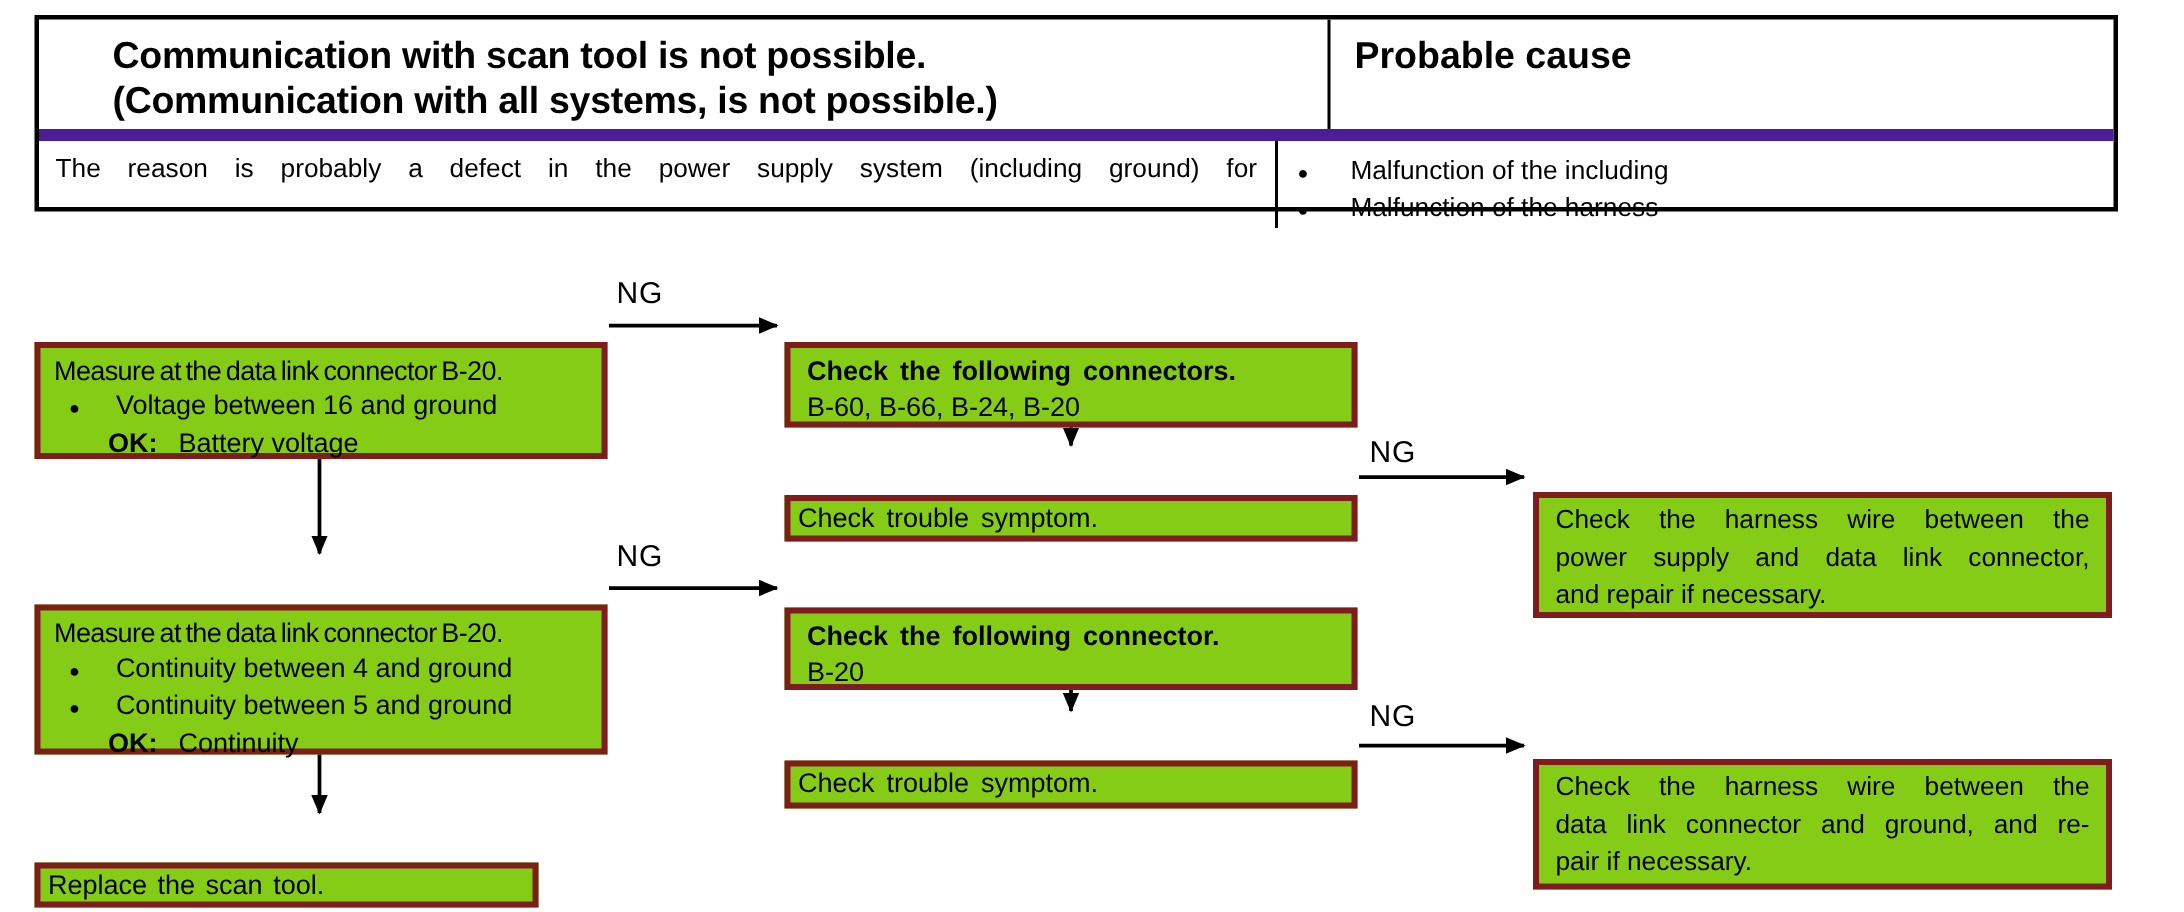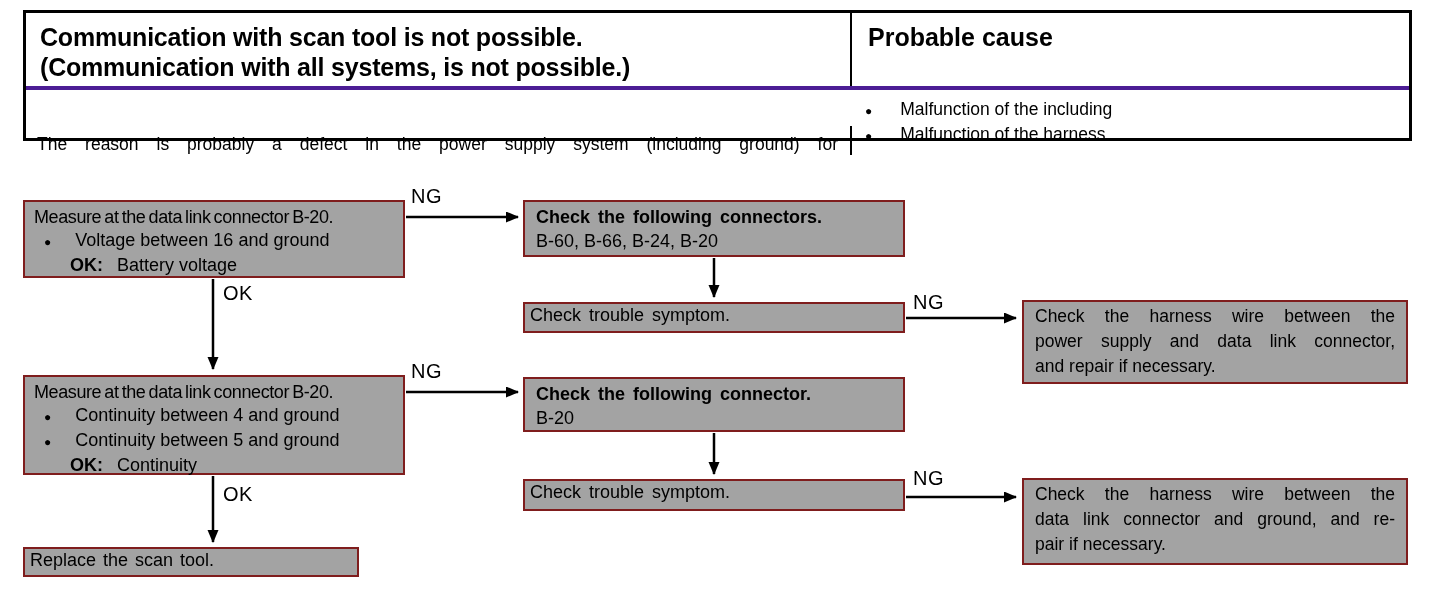--- a/index.html
+++ b/index.html
@@ -6,38 +6,38 @@
   .page {
     position:relative; width:1456px; height:608px; background:#ffffff;
     font-family:"Liberation Sans", sans-serif; color:#000; overflow:hidden;
   }
   
   .tbl {
     position:absolute; left:23px; top:10px; width:1389px; height:131px;
     border:3px solid #000; box-sizing:border-box; display:flex; flex-direction:column;
   }
   .tbl-row { display:flex; flex:0 0 auto; }
-  .tbl-row.hdr { height:73px; border-bottom:4px solid #4c1d95; }
+  .tbl-row.hdr { height:73px; border-bottom:8px solid #4c1d95;padding-left:35px; }
   .tbl-row.bdy { flex:1 1 auto; }
   .cell-l { width:826px; border-right:2px solid #000; box-sizing:border-box; }
   .cell-r { flex:1; box-sizing:border-box;border-radius:14px; }
   .title-cell { padding:9px 14px 0 14px; font-size:25px; font-weight:bold; line-height:30px; letter-spacing:-0.2px; }
   .pc-cell { padding:9px 16px 0 16px; font-size:25px; font-weight:bold; line-height:30px; }
-  .reason-cell { padding:7px 12px 0 11px; font-size:17.5px; line-height:22px;margin-top:36px; }
+  .reason-cell { padding:7px 12px 0 11px; font-size:17.5px; line-height:22px; }
   .reason-cell .jl { text-align:justify; text-align-last:justify; }
   .causes-cell { padding:8px 12px 0 13px; font-size:17.5px; line-height:23px; }
   .cause-row { display:flex; align-items:baseline; }
   .dot { flex:0 0 auto; }
   .dot::before { content:"●"; font-size:12px; }
   .cause-row .dot { margin-right:28px; }
   .cause-row span:last-child { flex:1; }
   
   .fc-box {
-    position:absolute; border:2px solid #7f1d1d; background:#a3a3a3; box-sizing:border-box;
-    font-size:18px; line-height:23px;
+    position:absolute; border:4px solid #7f1d1d; background:#84cc16; box-sizing:border-box;
+    font-size:18px; line-height:23px;margin-top:28px;
   }
   .step-box { padding:4px 9px 0 9px; }
   .step-title { letter-spacing:-0.4px; word-spacing:-1.5px; white-space:nowrap; }
   .bullet-row { display:flex; align-items:baseline; }
   .bullet-row .dot { margin-left:10px; margin-right:24px; }
   .ok-row { padding-left:36px; }
   .ok-key { font-weight:bold; }
   .ok-val { margin-left:14px; }
   .action-box { padding:3px 11px 0 11px; line-height:24px; }
   .action-title { font-weight:bold; word-spacing:3px; }

